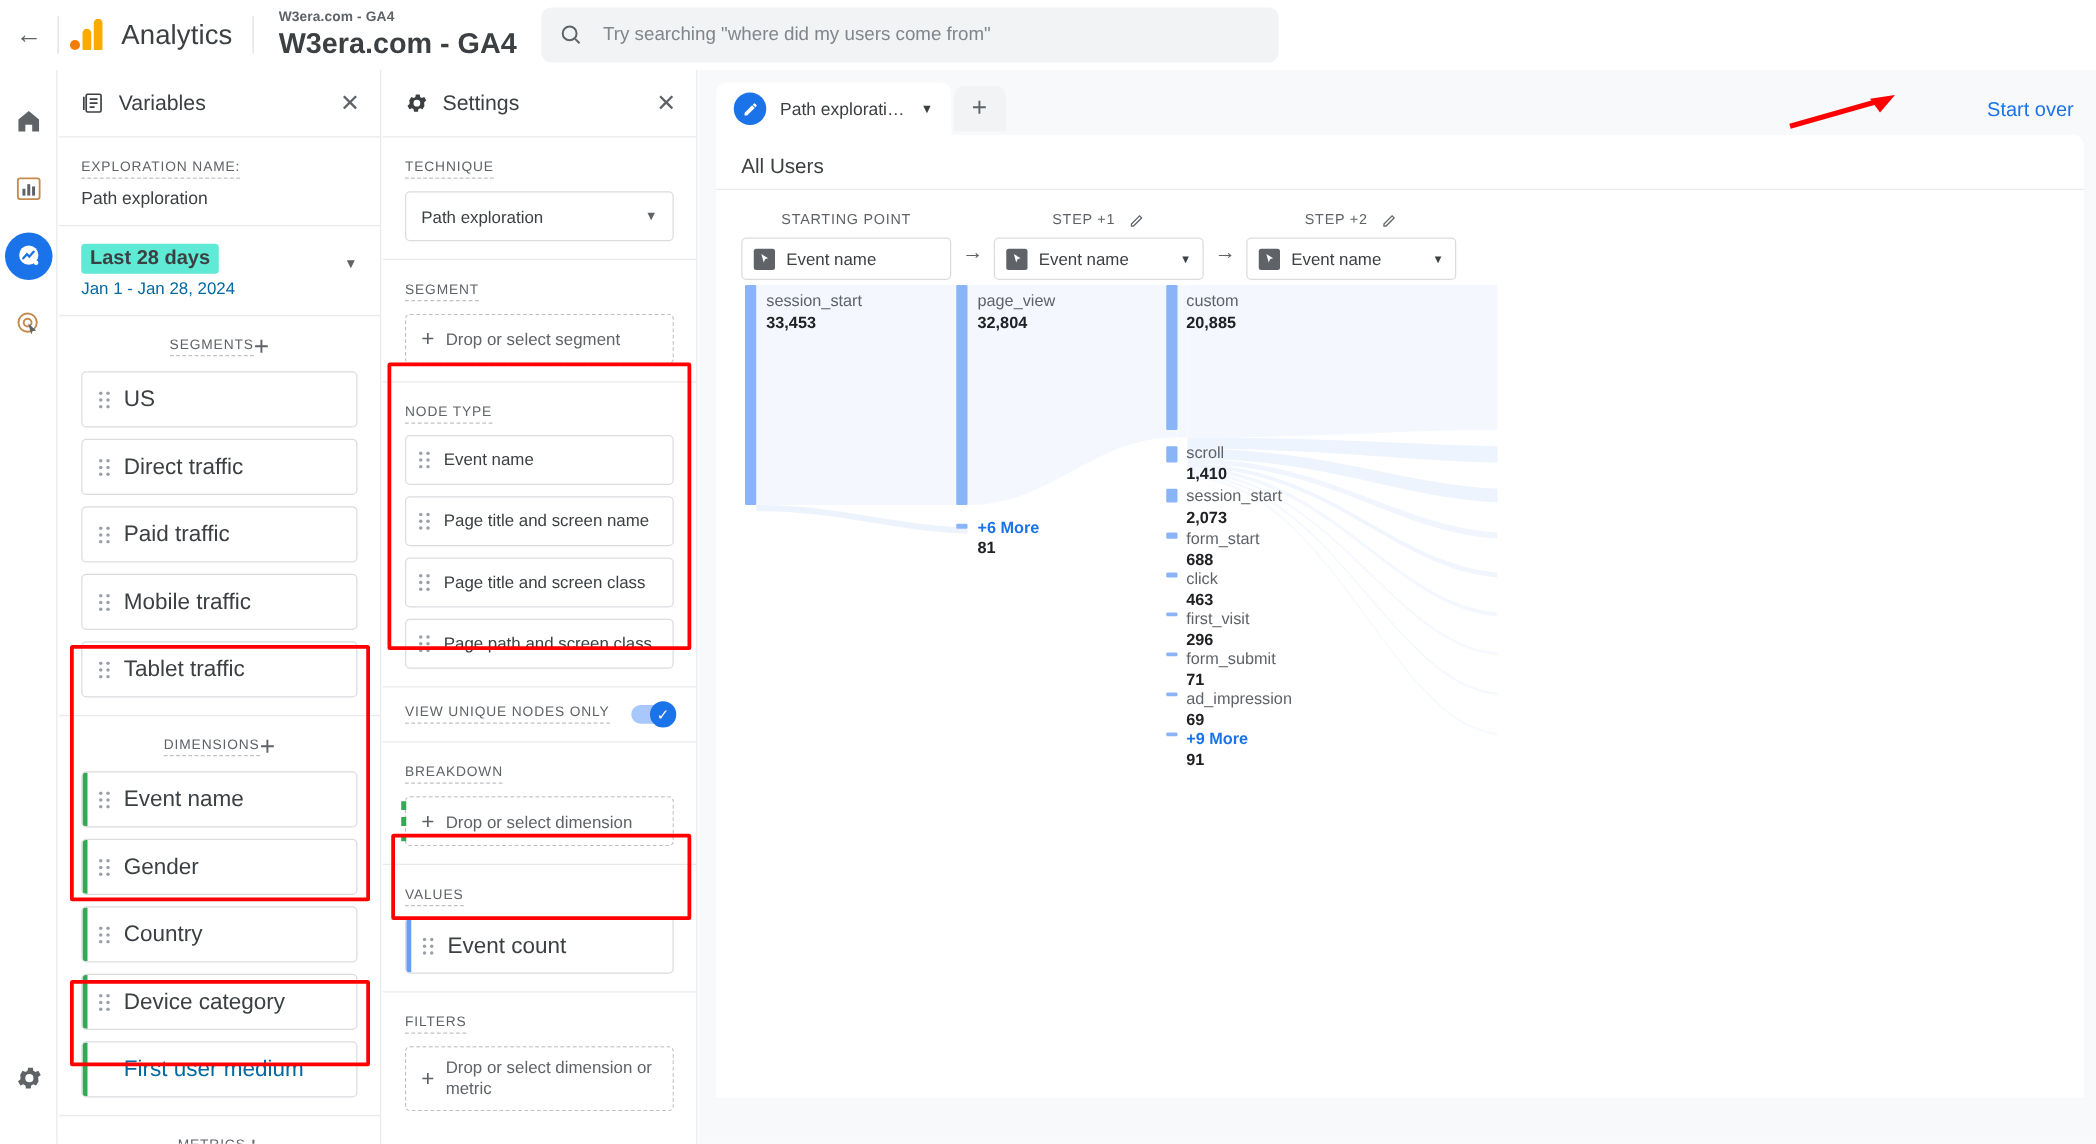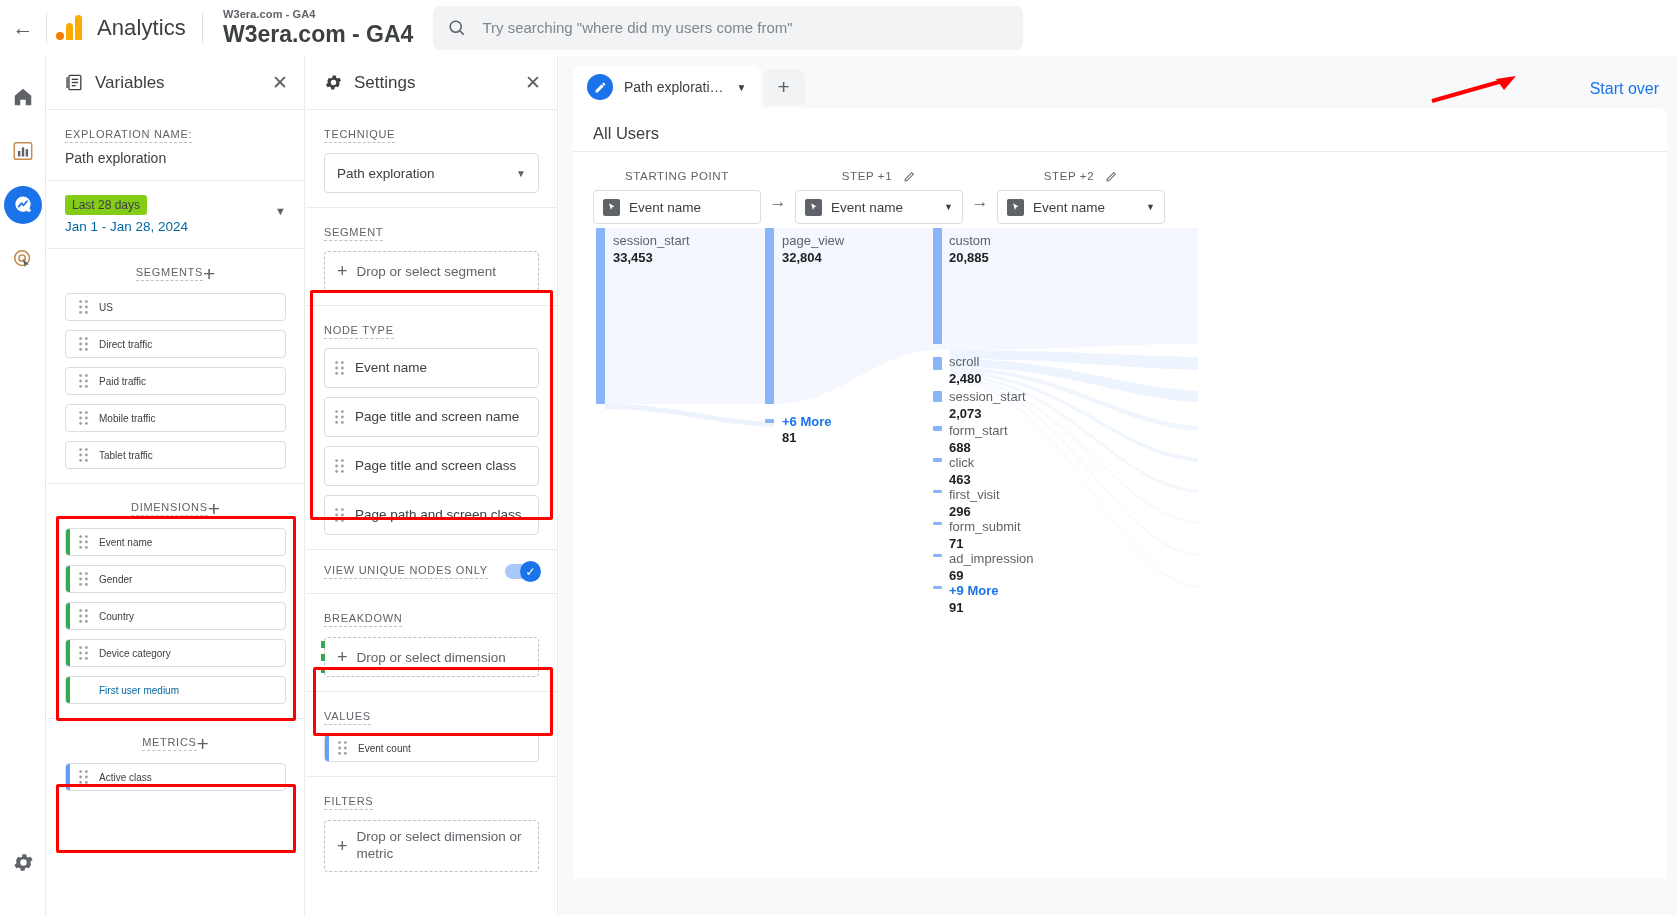--- a/index.html
+++ b/index.html
@@ -73,33 +73,33 @@
 
   .sec { padding: 14px 18px 14px 18px; border-bottom: 1px solid #e8eaed; }
   .sec-label {
     font-size: 11px; letter-spacing: .7px; color: #5f6368; text-transform: uppercase;
     border-bottom: 1px dashed #bdc1c6; display: inline-block; padding-bottom: 2px;
   }
   .exp-name { font-size: 14px; color: #3c4043; margin-top: 7px; }
 
   .daterow { display: flex; align-items: flex-start; justify-content: space-between; }
   .date-chip {
-    display: inline-block; background: #84cc16; color: #3c4043; font-size: 12px;
-    font-weight: normal; padding: 3px 7px; border-radius: 3px;
+    display: inline-block; background: #5eead4; color: #3c4043; font-size: 16px;
+    font-weight: bold; padding: 3px 7px; border-radius: 3px;
   }
   .date-range { font-size: 13.5px; color: #0369a1; margin-top: 4px; }
   .caret { color: #5f6368; font-size: 11px; margin-top: 10px; }
 
   .sec-header-row { display: flex; align-items: center; justify-content: center; }
   .plus-btn { color: #5f6368; font-size: 21px; cursor: pointer; line-height: 1; }
 
   .chip {
-    height: 28px; border: 1px solid #dadce0; border-radius: 4px; margin-top: 9px;
+    height: 45px; border: 1px solid #dadce0; border-radius: 4px; margin-top: 9px;
     display: flex; align-items: center; padding: 0 10px; background: #fff;
-    font-size: 10px; color: #3c4043; position: relative; overflow: hidden; text-align: right;
+    font-size: 18px; color: #3c4043; position: relative; overflow: hidden; text-align: right;
   }
   .chip .grip { color: #9aa0a6; margin-right: 11px; margin-left: 3px; display:flex; flex-shrink:0; }
   .chip.dim::before { content:''; position:absolute; left:0; top:0; bottom:0; width:4px; background:#34a853; }
   .chip.met::before { content:''; position:absolute; left:0; top:0; bottom:0; width:4px; background:#669df6; }
   .chip.val::before { content:''; position:absolute; left:0; top:0; bottom:0; width:4px; background:#669df6; }
   .chip.ghost { color: #0369a1; }
   .chip.ghost .grip { visibility: hidden; }
 
   .redbox { position: absolute; border: 3px solid #ff0000; border-radius: 2px; pointer-events: none; z-index: 50; }
 
@@ -696,21 +696,21 @@
       <div class="nodebar" style="left:172px; top:191px; height:4px;"></div>
       <div class="morelink" style="left:189px; top:186px;">+6 More</div>
       <div class="nodeval" style="left:189px; top:202px;">81</div>
 
       <div class="nodebar" style="left:340px; top:0px; height:116px;"></div>
       <div class="nodelabel" style="left:356px; top:5px;">custom</div>
       <div class="nodeval" style="left:356px; top:22px;">20,885</div>
 
       <div class="nodebar" style="left:340px; top:129px; height:13px;"></div>
       <div class="nodelabel" style="left:356px; top:126px;">scroll</div>
-      <div class="nodeval" style="left:356px; top:143px;">2,480</div>
+      <div class="nodeval" style="left:356px; top:143px;">1,410</div>
 
       <div class="nodebar" style="left:340px; top:163px; height:11px;"></div>
       <div class="nodelabel" style="left:356px; top:161px;">session_start</div>
       <div class="nodeval" style="left:356px; top:178px;">2,073</div>
 
       <div class="nodebar" style="left:340px; top:198px; height:5px;"></div>
       <div class="nodelabel" style="left:356px; top:195px;">form_start</div>
       <div class="nodeval" style="left:356px; top:212px;">688</div>
 
       <div class="nodebar" style="left:340px; top:230px; height:4px;"></div>

